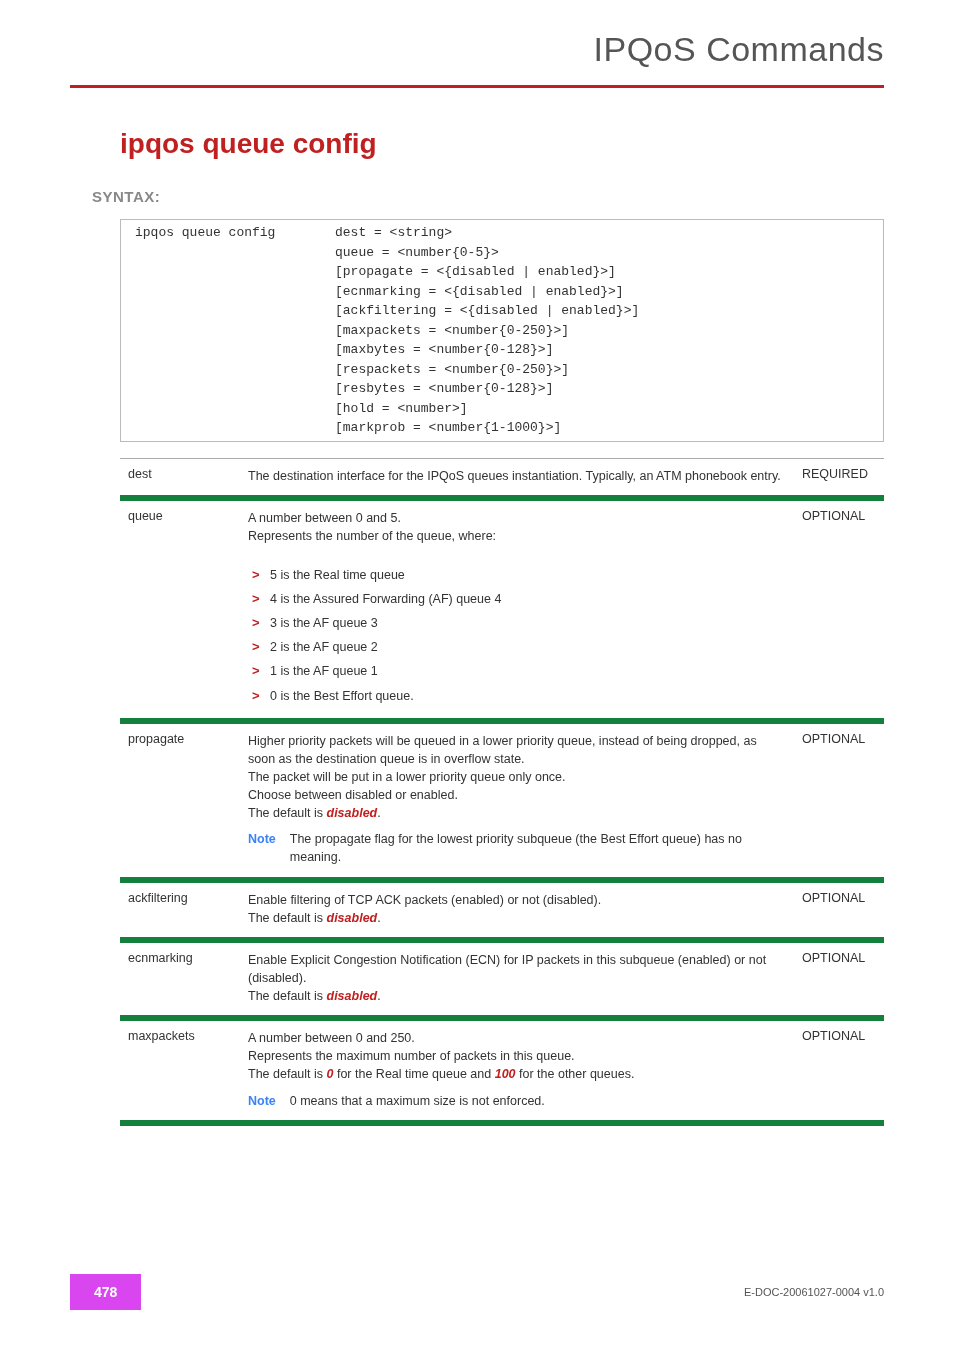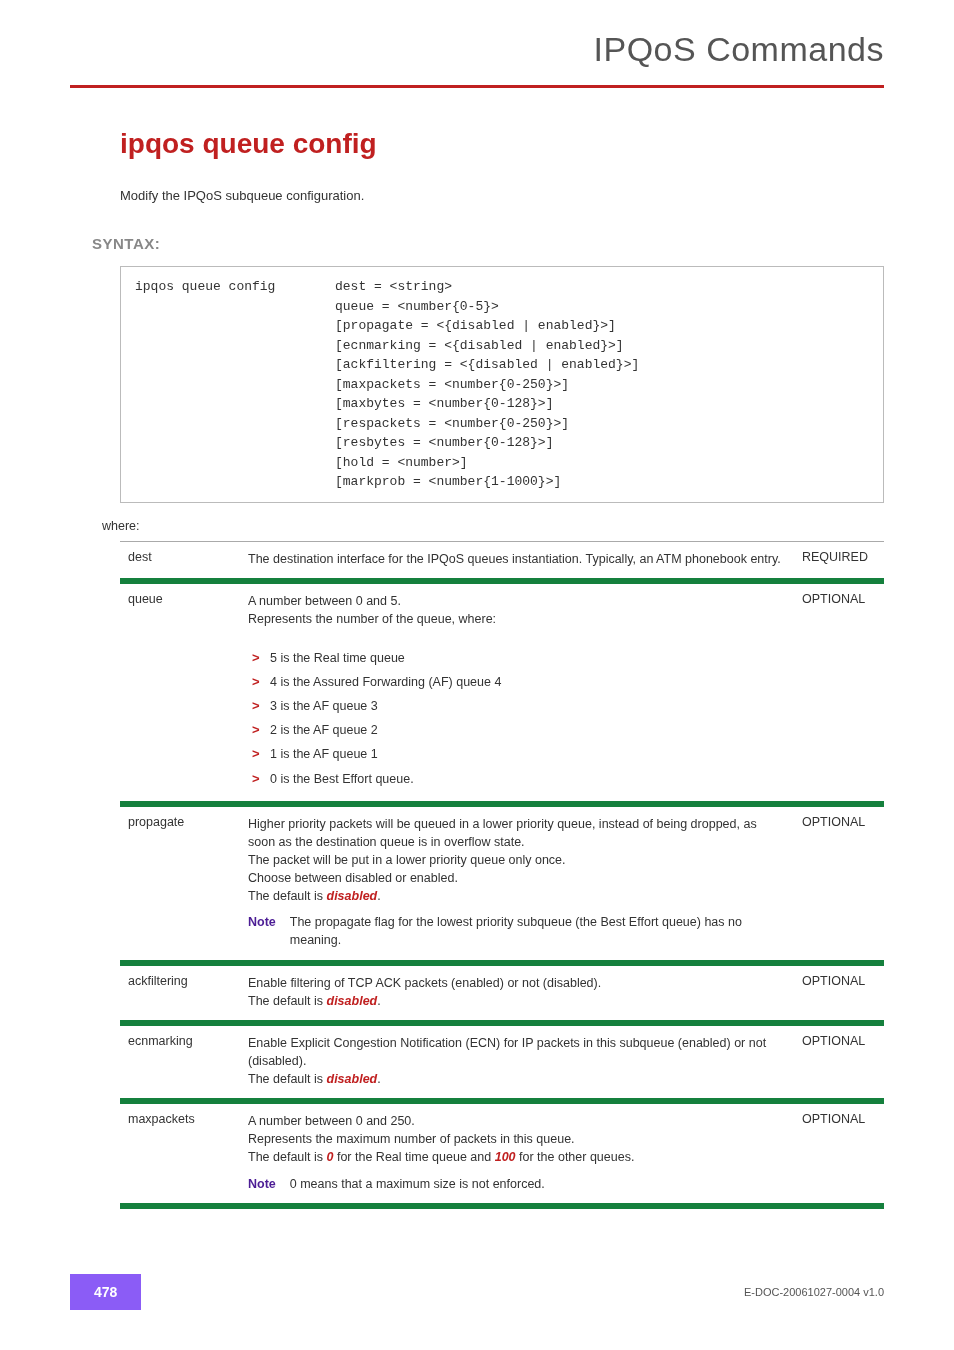--- a/index.html
+++ b/index.html
@@ -41,21 +41,21 @@
   .syntax-label {
     color: #888;
     font-size: 15px;
     font-weight: bold;
     margin-left: -28px;
     margin-bottom: 14px;
     letter-spacing: 0.5px;
   }
   .code-block {
     border: 1px solid #bbb;
-    padding: 10px 14px;
+    padding: 3px 14px;
     font-family: "Courier New", monospace;
     font-size: 13px;
     line-height: 1.5;
     white-space: pre;
     margin-bottom: 16px;
   }
   .where-label {
     font-size: 12.5px;
     margin-left: -18px;
     margin-bottom: 8px;
@@ -103,75 +103,73 @@
     color: #c02020;
     font-style: italic;
     font-weight: bold;
   }
   .note-row {
     display: flex;
     gap: 14px;
     margin-top: 8px;
   }
   .note-label {
-    color: #4c1d95;
+    color: #3b82f6;
     font-weight: bold;
     flex: 0 0 auto;
     text-align: center;
   }
   .note-text { flex: 1; }
   .footer {
     position: absolute;
     bottom: 40px;
     left: 0;
     right: 0;
     padding: 0 70px;
     display: flex;
     justify-content: space-between;
     align-items: center;
   }
   .page-num {
-    background: #8b5cf6;
+    background: #d946ef;
     color: #fff;
     font-weight: bold;
     font-size: 14px;
     padding: 10px 24px;
   }
   .docid {
     font-size: 11px;
     color: #555;
   }
 </style>
 </head>
 <body>
 
 <div class="page-header">
   <span>IPQoS Commands</span>
 </div>
 <hr class="header-rule">
 
 <div class="content">
   <h1 class="title">ipqos queue config</h1>
-  <p class="intro">Modify the IPQoS subqueue configuration.</p>
 
   <div class="syntax-label">SYNTAX:</div>
 
   <div class="code-block"><span style="display:inline-block;width:200px;vertical-align:top;">ipqos queue config</span><span style="display:inline-block;vertical-align:top;">dest = &lt;string&gt;
 queue = &lt;number{0-5}&gt;
 [propagate = &lt;{disabled | enabled}&gt;]
 [ecnmarking = &lt;{disabled | enabled}&gt;]
 [ackfiltering = &lt;{disabled | enabled}&gt;]
 [maxpackets = &lt;number{0-250}&gt;]
 [maxbytes = &lt;number{0-128}&gt;]
 [respackets = &lt;number{0-250}&gt;]
 [resbytes = &lt;number{0-128}&gt;]
 [hold = &lt;number&gt;]
 [markprob = &lt;number{1-1000}&gt;]</span></div>
 
-  <div class="where-label">where:</div>
 
   <table class="params">
     <tbody>
         <tr>
       <td class="pname">dest</td>
       <td class="pdesc">
         <div class="desc-block">The destination interface for the IPQoS queues instantiation. Typically, an ATM phonebook entry.</div>
       </td>
       <td class="preq">REQUIRED</td>
     </tr>

